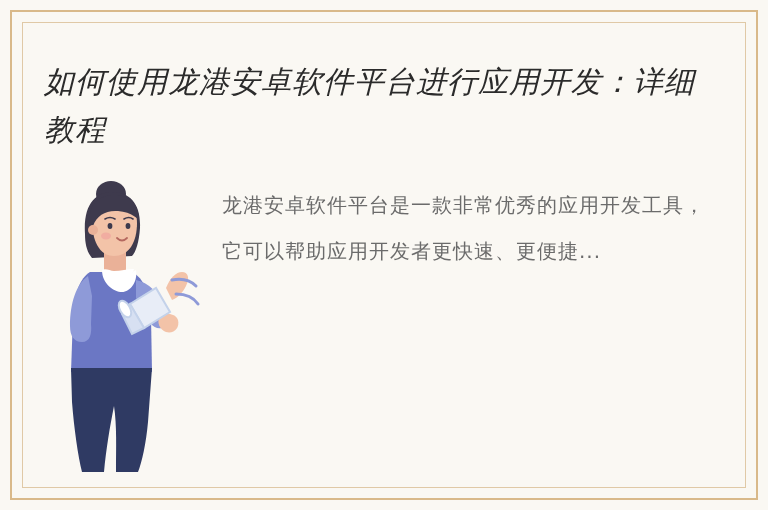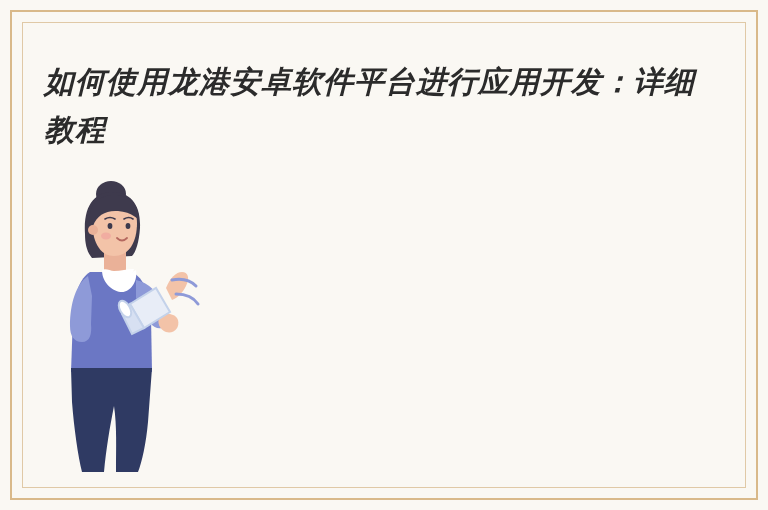--- a/index.html
+++ b/index.html
@@ -39,21 +39,21 @@
     border: 1px solid #e0c9a6;
     box-sizing: border-box;
   }
   .title {
     position: absolute;
     left: 44px;
     top: 58px;
     width: 680px;
     font-family: "DejaVu Sans", "Liberation Sans", sans-serif;
     font-size: 30px;
-    font-weight: bold;
+    font-weight: normal;
     line-height: 48px;
     letter-spacing: 1px;
     color: #2b2b2b;
     font-style: italic;
   }
   .body-text {
     position: absolute;
     left: 222px;
     top: 182px;
     width: 500px;
@@ -123,14 +123,15 @@
       <path d="M86 128 L100 152 L88 158 L78 138 Z" fill="#d7e0f2" stroke="#c4d2ea" stroke-width="2"></path>
       <ellipse cx="81" cy="133" rx="5" ry="9" transform="rotate(-30 81 133)" fill="#ffffff" stroke="#c4d2ea" stroke-width="2"></ellipse>
 
       <path d="M128 104 C138 102 146 104 152 110" stroke="#8e9ad8" stroke-width="3" fill="none" stroke-linecap="round"></path>
       <path d="M132 118 C142 118 150 122 154 128" stroke="#8e9ad8" stroke-width="3" fill="none" stroke-linecap="round"></path>
 
       <path d="M27 192 L108 192 L104 246 C102 268 98 286 94 296 L72 296 C72 272 73 250 70 230 C66 250 62 274 60 296 L38 296 C34 280 30 252 28 226 Z" fill="#2f3a63"></path>
     </svg>
   </div>
 
+  <div class="body-text">龙港安卓软件平台是一款非常优秀的应用开发工具，它可以帮助应用开发者更快速、更便捷...</div>
 
 </div>
 
 </body></html>

